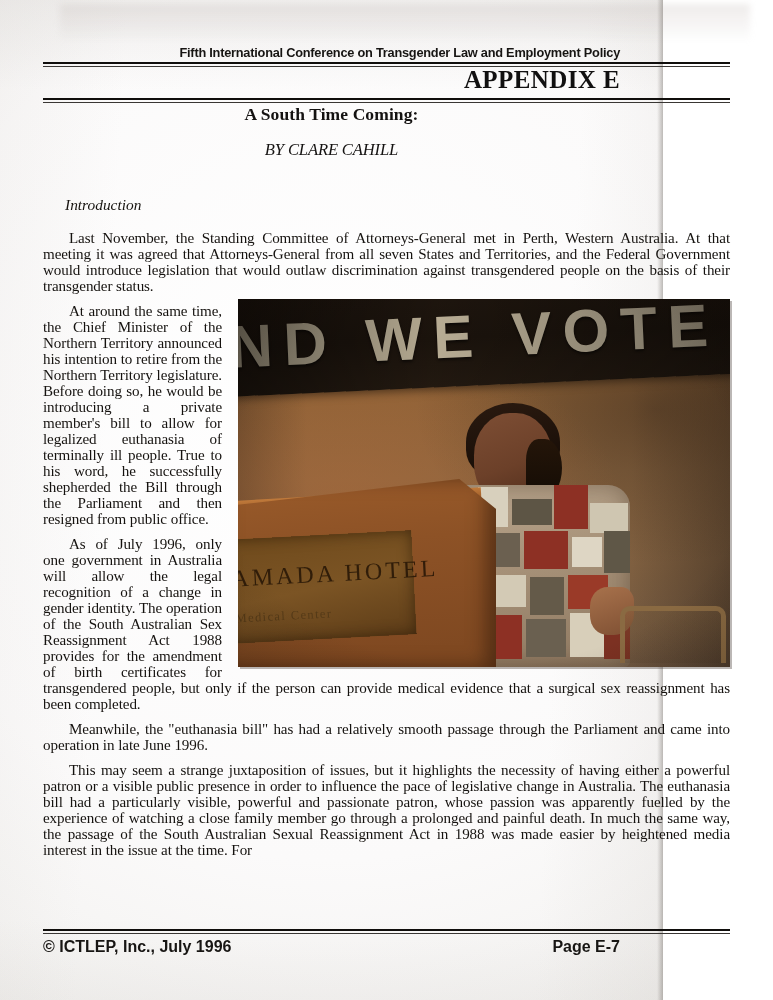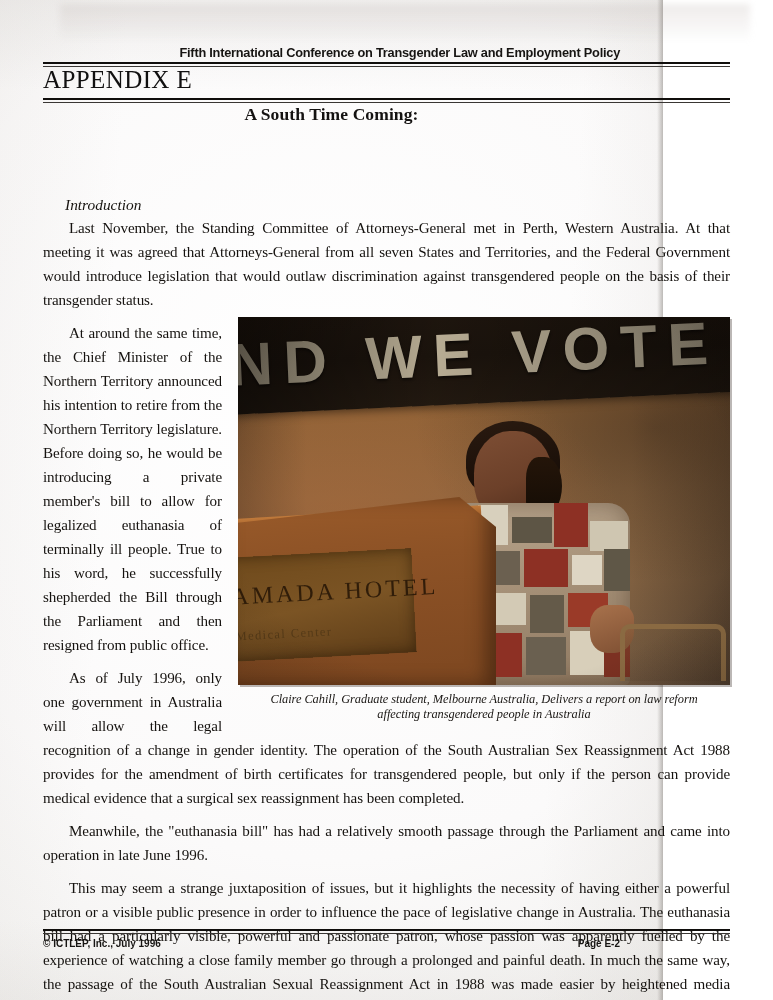--- a/index.html
+++ b/index.html
@@ -84,23 +84,23 @@
   }
 
   #rule-1 { top: 62px; }
   #rule-2 { top: 98px; }
 
   
   .appendix-title {
     position: absolute;
     left: 43px; right: 43px;
     top: 66px;
-    text-align: left;
-    font-family: "Liberation Serif", serif;
-    font-weight: normal;
+    text-align: right;
+    font-family: "Liberation Serif", serif;
+    font-weight: bold;
     font-size: 25px;
     letter-spacing: 0.4px;
     color: #111010;
   }
   .subtitle {
     position: absolute;
     left: 43px; right: 43px;
     top: 104px;
     text-align: center;
     font-family: "Liberation Serif", serif;
@@ -127,27 +127,27 @@
   #body-area {
     position: absolute;
     left: 43px;
     top: 196px;
     width: 687px;
   }
   .section-head {
     font-family: "Liberation Serif", serif;
     font-style: italic;
     font-size: 15.4px;
-    margin: 0 0 2px 22px;
+    margin: 0 0 16px 22px;
     color: #16130f;
   }
   p.para {
     margin: 0 0 1px 0;
     font-size: 15.1px;
-    line-height: 24px;
+    line-height: 16px;
     text-align: justify;
     text-indent: 26px;
     color: #15120f;
     letter-spacing: -0.1px;
     word-spacing: 0.1px;
   }
   p.gap { margin-top: 9px; }
 
   
   #figure {
@@ -321,21 +321,21 @@
   }
   #caption .line2 { display: block; }
 
   
   #rule-footer { top: 929px; }
   .footer {
     position: absolute;
     left: 43px; right: 43px;
     top: 938px;
     font-family: "Liberation Sans", sans-serif;
-    font-size: 10px;
+    font-size: 16px;
     font-weight: 600;
     color: #171513;
     display: flex;
     justify-content: space-between;
     align-items: baseline;
   }
 </style>
 </head>
 <body>
 
@@ -354,20 +354,21 @@
   <div class="appendix-title">APPENDIX E</div>
 
   <div class="rule-double" id="rule-2">
     <div class="thick"></div>
     <div class="thin"></div>
   </div>
 
   <div class="subtitle">A South Time Coming:</div>
 
   <div class="article-title">
+    <span class="byline">BY CLARE CAHILL</span>
   </div>
 
   <div id="body-area">
 
     <div class="section-head">Introduction</div>
 
     <p class="para">Last November, the Standing Committee of Attorneys-General met in Perth, Western Australia.  At that meeting it was agreed that Attorneys-General from all seven States and Territories, and the Federal Government would introduce legislation that would outlaw discrimination against transgendered people on the basis of their transgender status.</p>
 
     <div id="figure">
       <div id="photo">
@@ -412,37 +413,33 @@
         <div class="podium">
           <div class="plaque">
             <div class="plaque-main">AMADA HOTEL</div>
             <div class="plaque-sub">Medical  Center</div>
           </div>
         </div>
 
         <div class="vignette"></div>
       </div>
 
-      <div id="caption">
-        <span>Claire Cahill, Graduate student, Melbourne Australia, Delivers a report on law reform</span>
-        <span class="line2">affecting transgendered people in Australia</span>
-      </div>
     </div>
 
     <p class="para gap">At around the same time, the Chief Minister of the Northern Territory announced his intention to retire from the Northern Territory legislature.  Before doing so, he would be introducing a private member's bill to allow for legalized euthanasia of terminally ill people.  True to his word, he successfully shepherded the Bill through the Parliament and then resigned from public office.</p>
 
     <p class="para gap">As of July 1996, only one government in Australia will allow the legal recognition of a change in gender identity.  The operation of the South Australian Sex Reassignment Act 1988 provides for the amendment of birth certificates for transgendered people, but only if the person can provide medical evidence that a surgical sex reassignment has been completed.</p>
 
     <p class="para gap">Meanwhile, the "euthanasia bill" has had a relatively smooth passage through the Parliament and came into operation in late June 1996.</p>
 
     <p class="para gap">This may seem a strange juxtaposition of issues, but it highlights the necessity of having either a powerful patron or a visible public presence in order to influence the pace of legislative change in Australia.  The euthanasia bill had a particularly visible, powerful and passionate patron, whose passion was apparently fuelled by the experience of watching a close family member go through a prolonged and painful death.  In much the same way, the passage of the South Australian Sexual Reassignment Act in 1988 was made easier by heightened media interest in the issue at the time.  For</p>
   </div>
 
   <div class="rule-double" id="rule-footer">
     <div class="thick"></div>
     <div class="thin"></div>
   </div>
 
   <div class="footer">
     <span>© ICTLEP, Inc., July 1996</span>
-    <span>Page E-2</span>
+    <span>Page E-7</span>
   </div>
 </div>
 
 </body></html>

